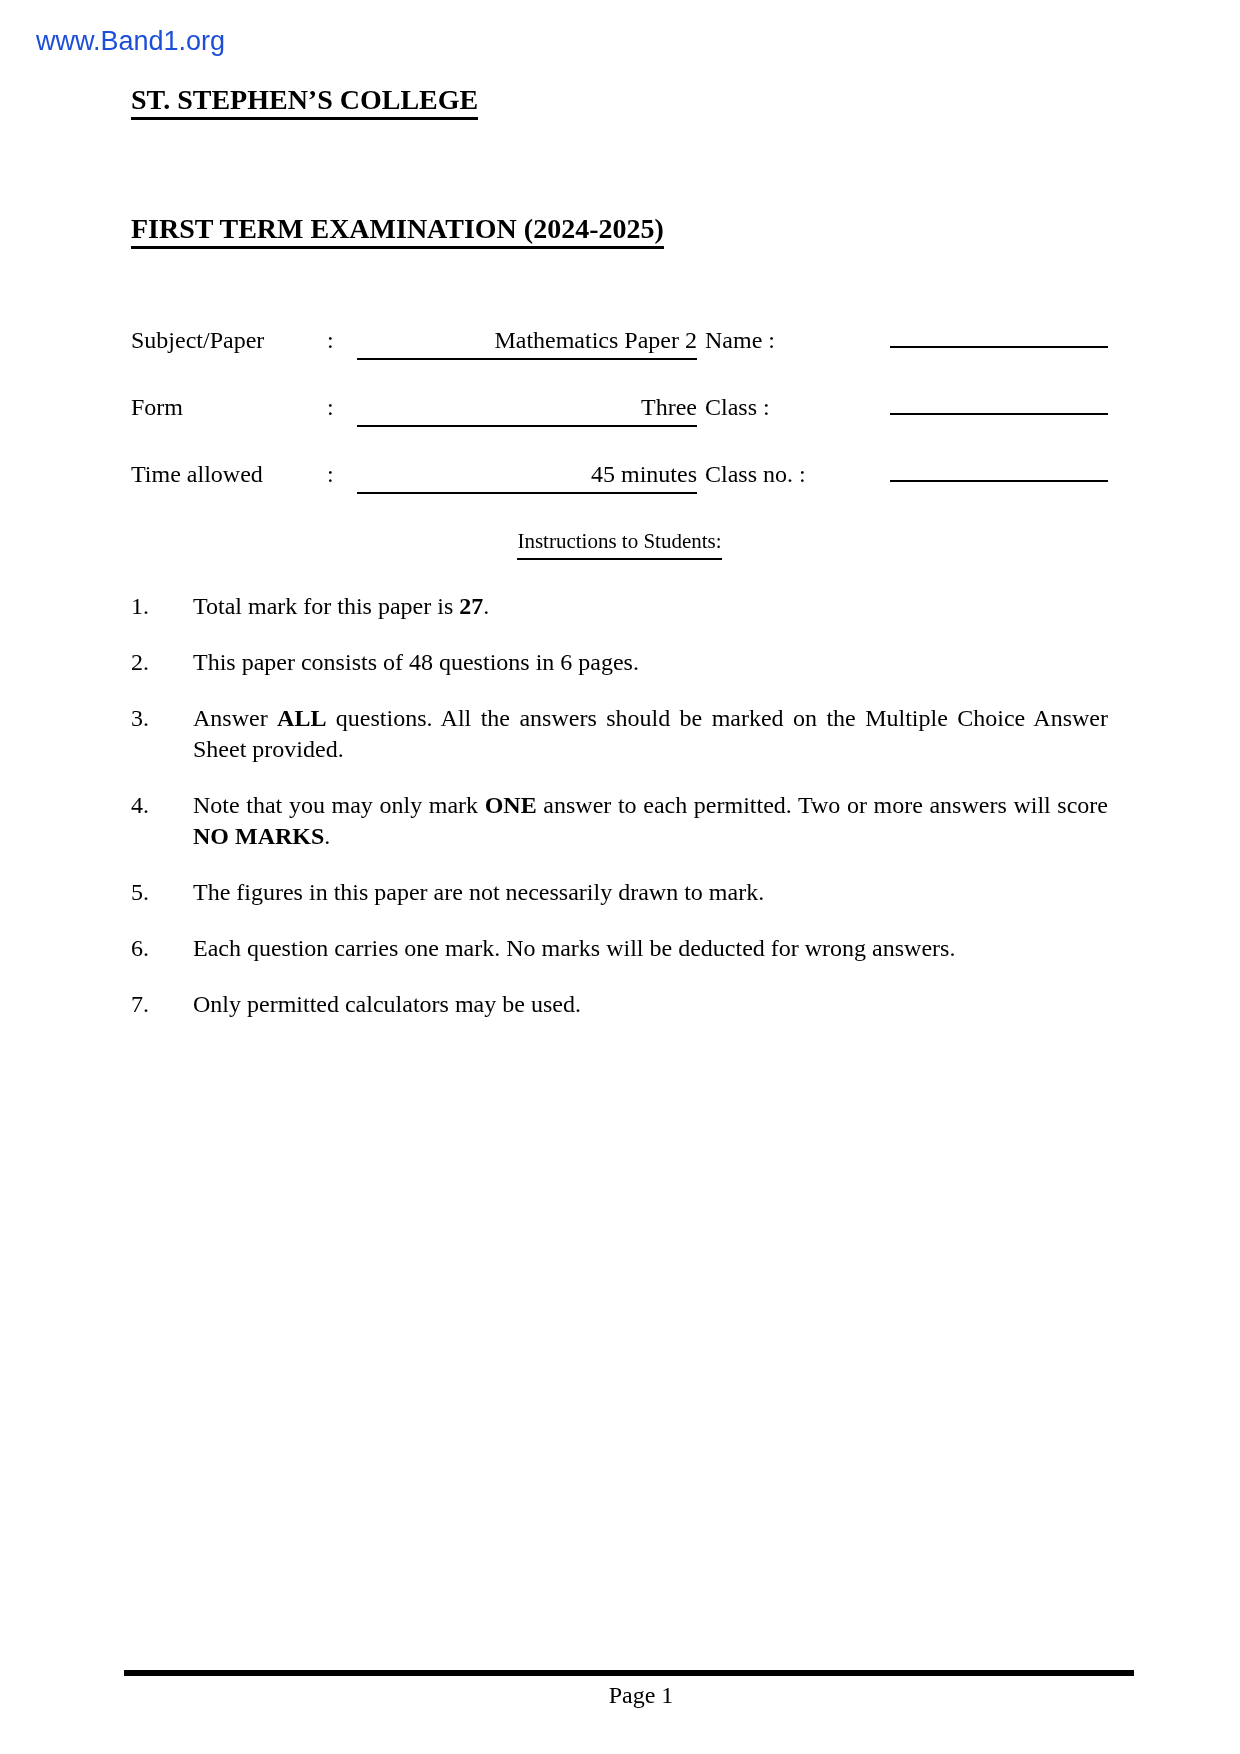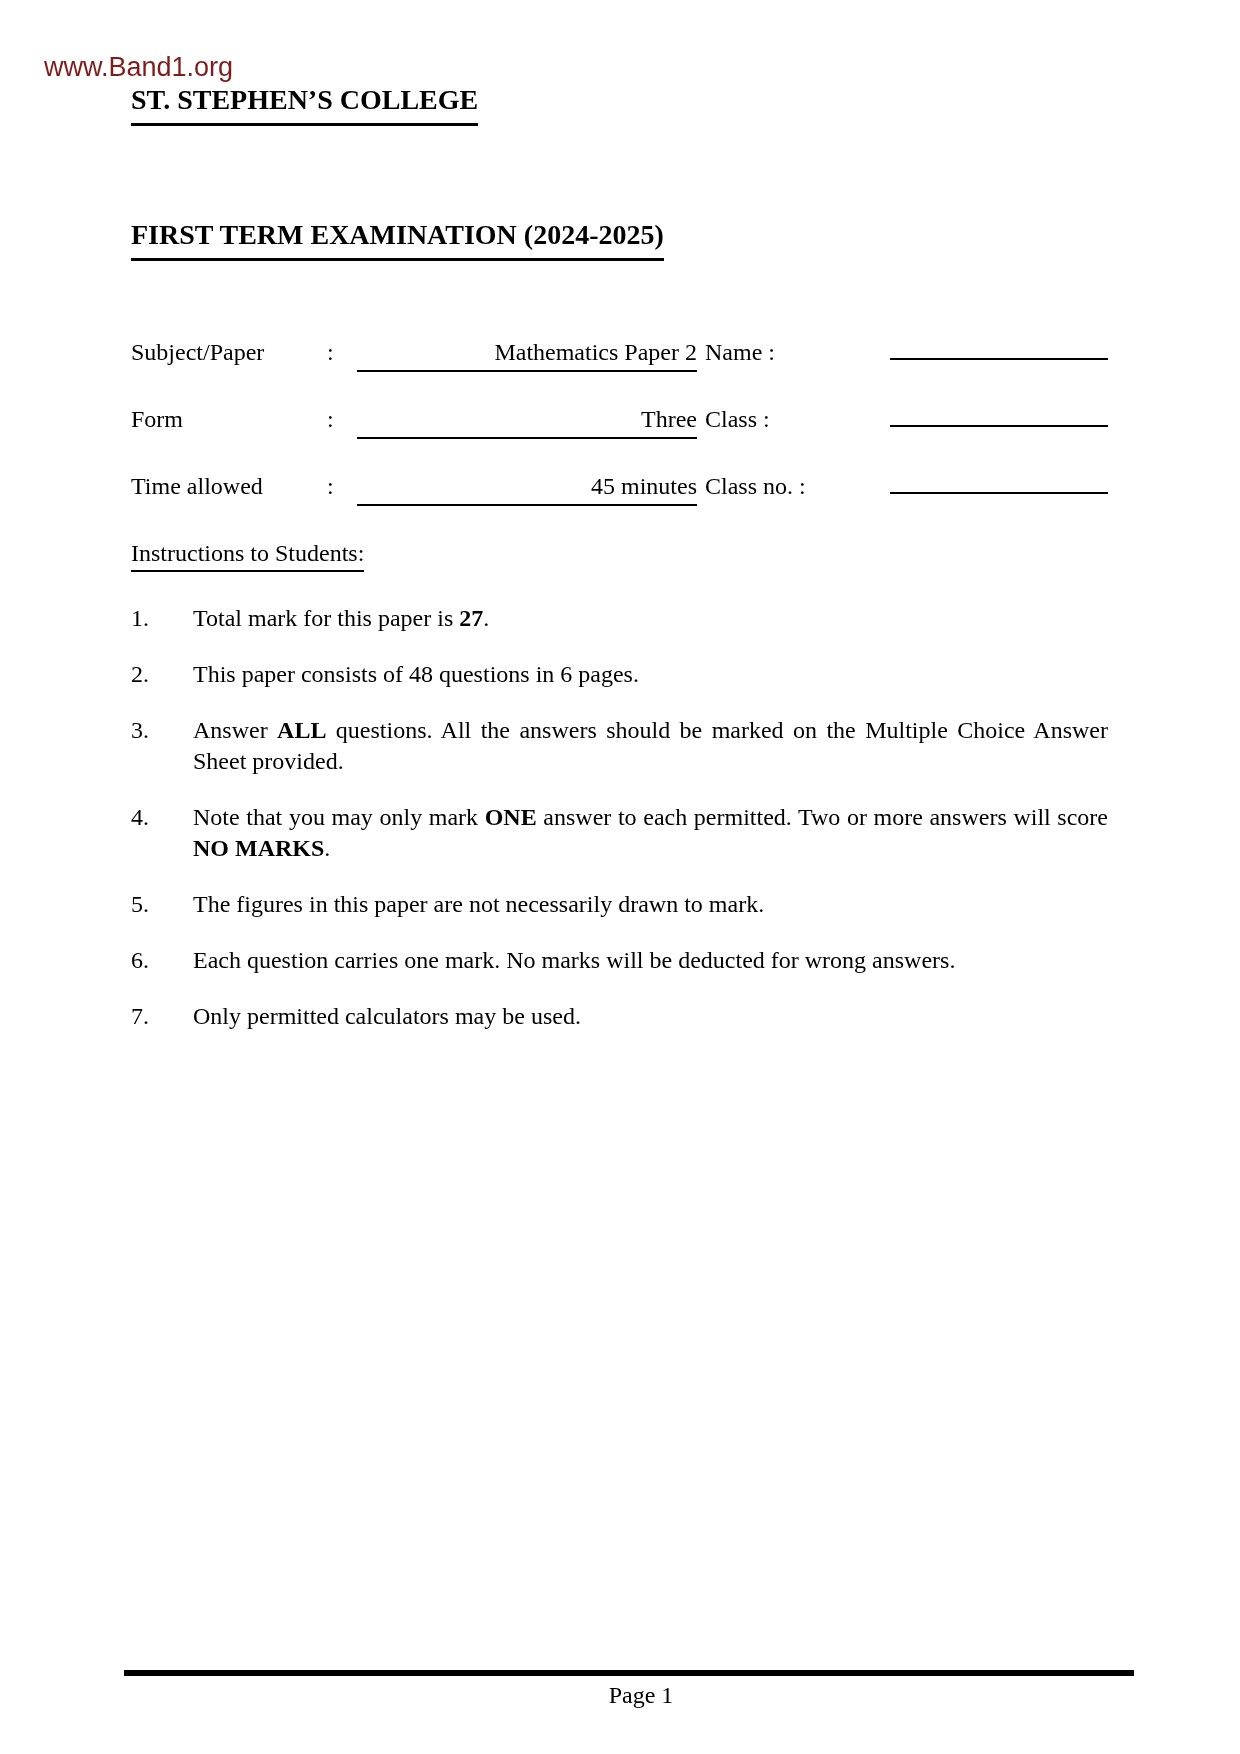--- a/index.html
+++ b/index.html
@@ -7,46 +7,45 @@
     width: 1240px;
     height: 1754px;
     background: #ffffff;
     color: #000000;
     font-family: "Liberation Serif", serif;
     position: relative;
     overflow: hidden;
   }
   .watermark {
     position: absolute;
-    left: 44px;
+    left: 36px;
     top: 26px;
     font-family: "Liberation Sans", sans-serif;
     font-size: 27px;
-    color: #7f1d1d;
-    margin-top: 26px;
+    color: #1d4ed8;
   }
   .content {
     position: absolute;
     left: 131px;
     top: 0;
     width: 977px;
   }
   .school-title {
     margin: 84px 0 0 0;
     font-size: 28px;
     font-weight: bold;
     line-height: 31px;
   }
   .exam-title {
     margin: 93px 0 0 0;
     font-size: 28px;
     font-weight: bold;
     line-height: 31px;
   }
-  .uline-3 { border-bottom: 3px solid #000; padding-bottom: 8px; display: inline-block; }
+  .uline-3 { border-bottom: 3px solid #000; padding-bottom: 2px; display: inline-block; }
   .uline-2 { border-bottom: 2px solid #000; padding-bottom: 1px; display: inline-block; }
 
   .form-section { margin-top: 76px; }
   .form-row {
     display: flex;
     align-items: baseline;
     font-size: 24px;
     line-height: 31px;
     margin-bottom: 32px;
   }
@@ -64,23 +63,24 @@
   .fr-rline {
     width: 218px;
     flex: none;
     height: 0;
     border-bottom: 2px solid #000;
     margin-bottom: -7px;
   }
 
   .instructions-heading {
     margin: 14px 0 0 0;
-    font-size: 24px;
+    font-size: 21px;
     font-weight: normal;
     line-height: 31px;
+    text-align: center;
   }
   .instructions-list { margin-top: 31px; }
   .ins-item {
     display: flex;
     font-size: 24px;
     line-height: 31px;
     margin-bottom: 25px;
   }
   .ins-num { width: 62px; flex: none; }
   .ins-text { flex: 1; text-align: justify; }

